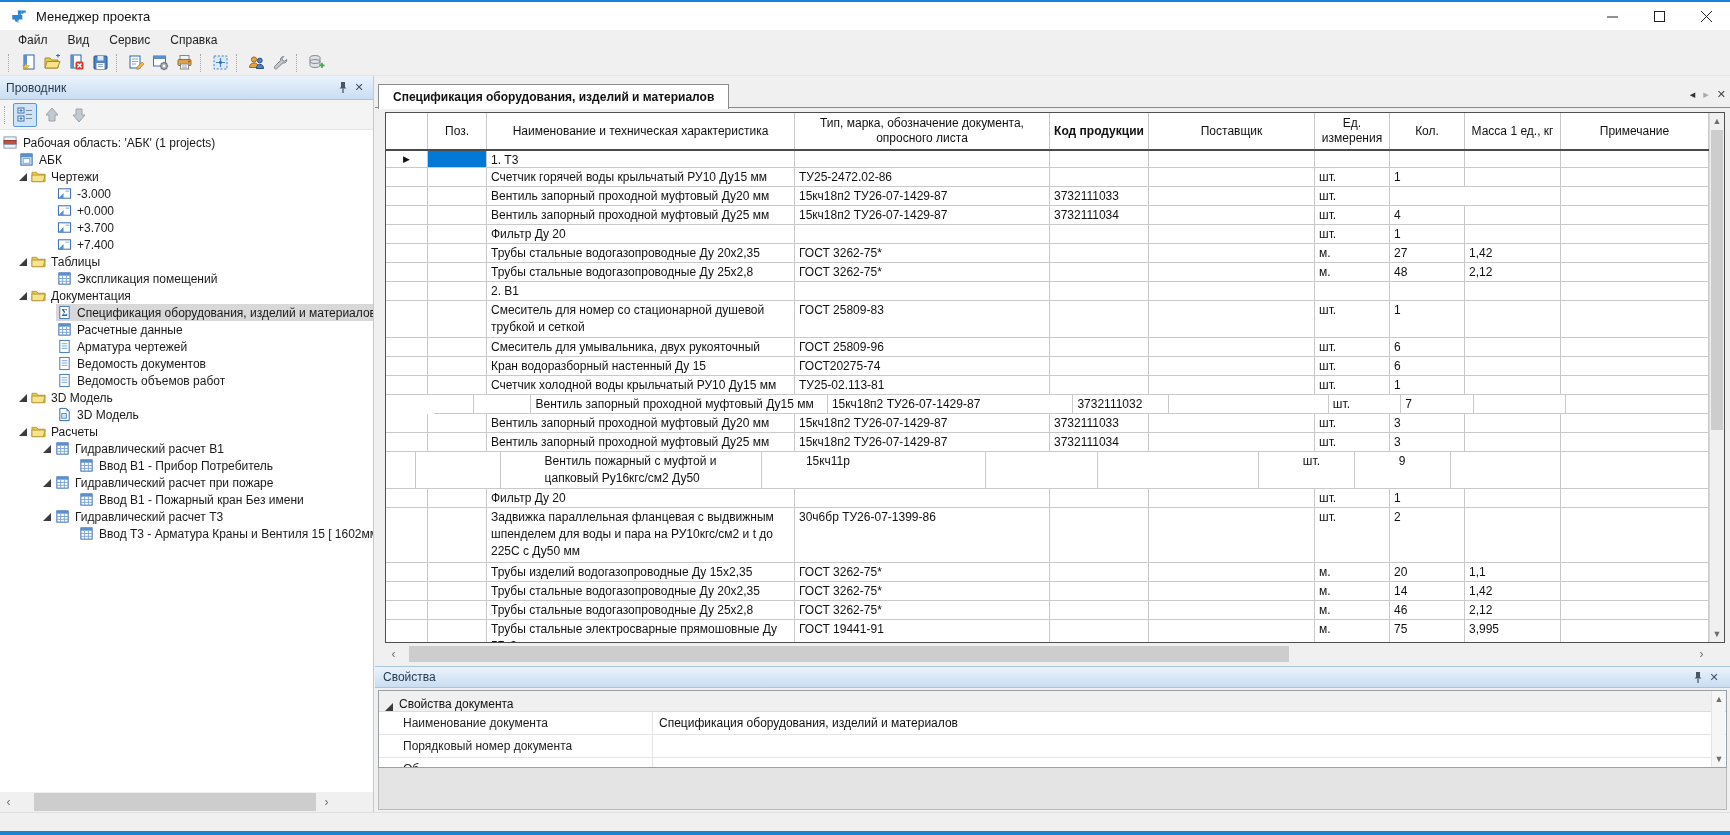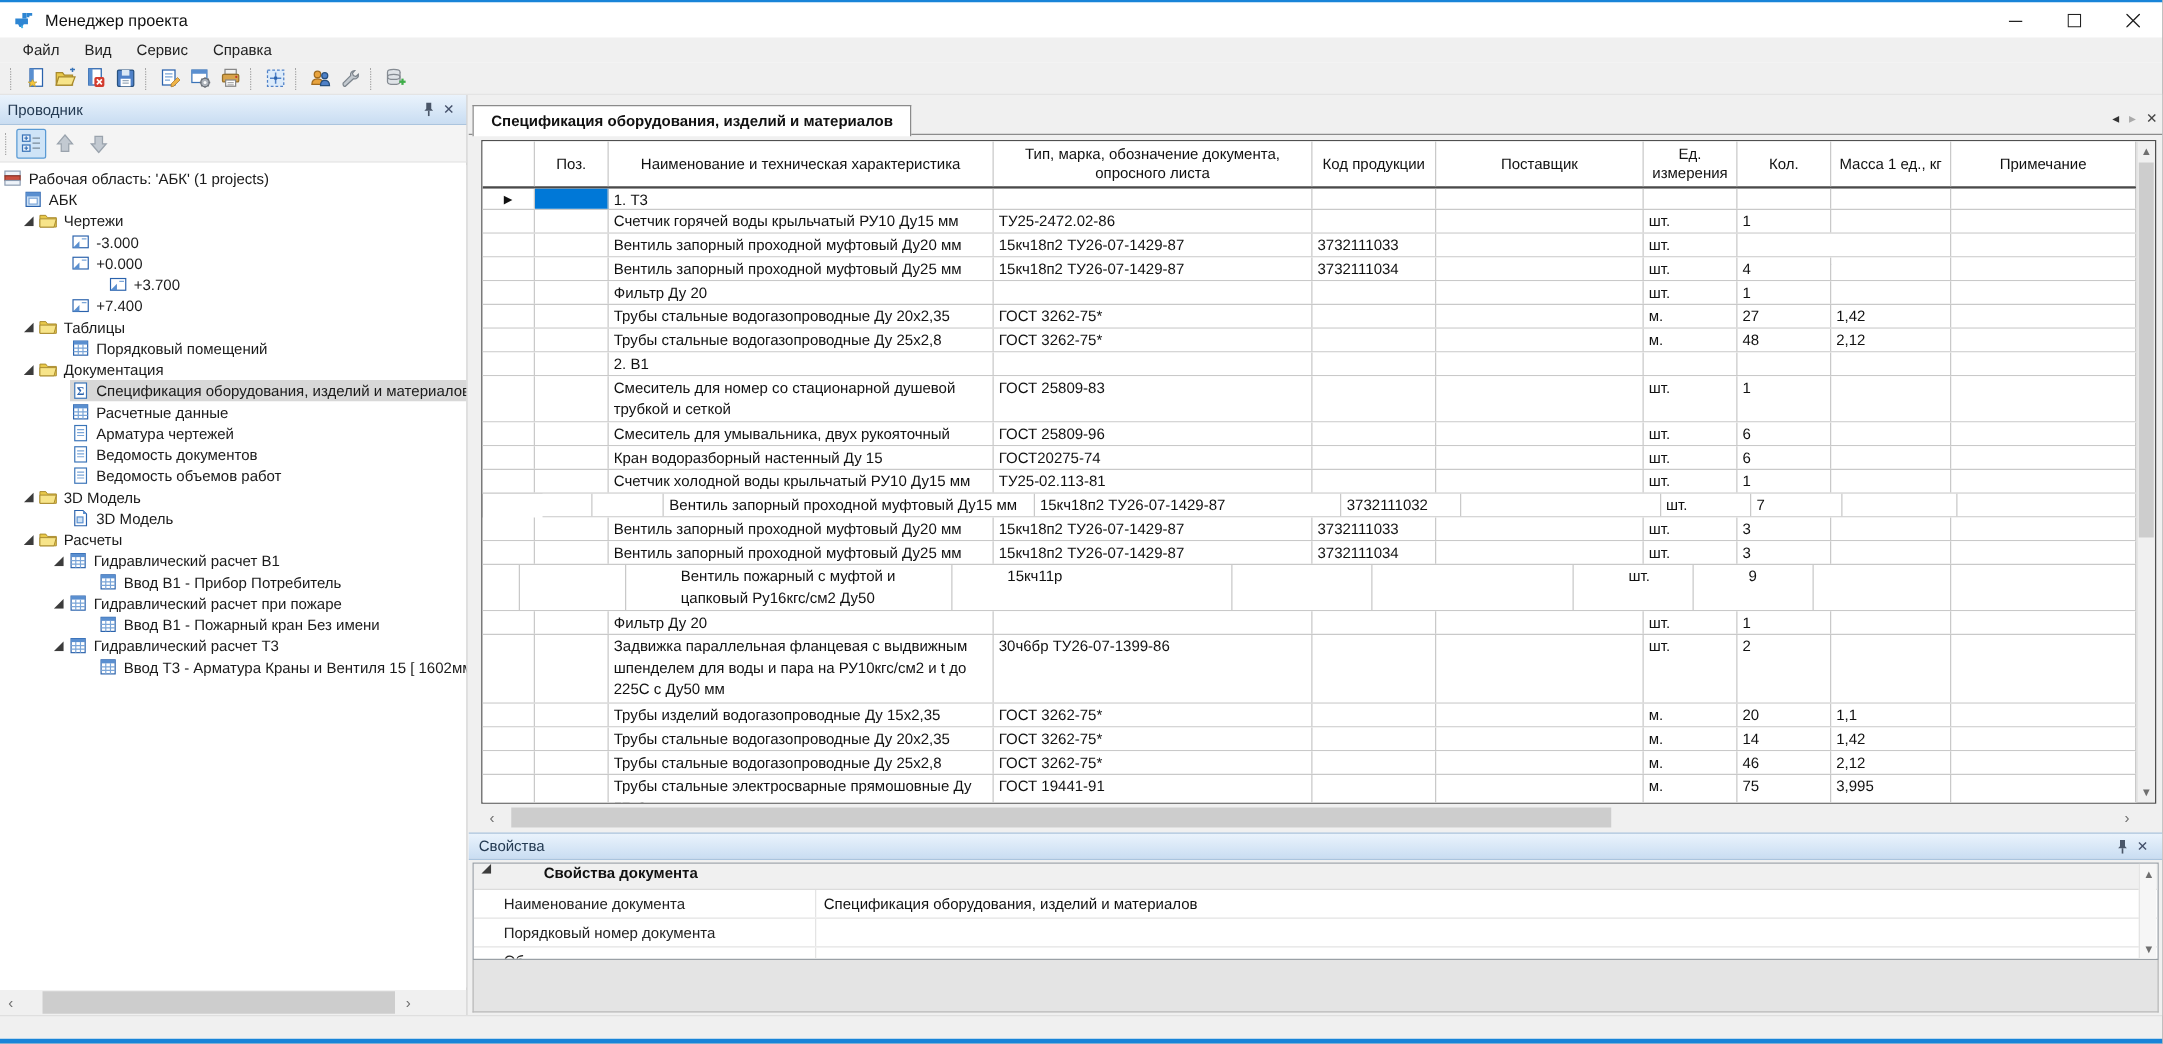--- a/index.html
+++ b/index.html
@@ -71,21 +71,21 @@
   .gcell{border-right:1px solid #c9c9c9;overflow:hidden;line-height:17px;padding:1px 4px 0 4px;color:#111;}
   .gcell.marker{display:flex;align-items:center;justify-content:center;padding:0;color:#111;font-size:9px;}
   .gcell.possel{background:#0078d7;}
   .grid-vscroll{width:15px;position:relative;background:#f0f0f0;border-left:1px solid #dadada;}
 
   
   .props-title{position:absolute;left:0px;top:590px;width:1355px;height:22px;background:linear-gradient(#eaf3fc,#c9ddf2);
                border-top:1px solid #aac4de;border-bottom:1px solid #aac4de;display:flex;align-items:center;padding:0 8px;color:#243a52;}
   .props-title .pt-label{flex:1;}
   .props-box{position:absolute;left:3px;top:614px;width:1349px;height:78px;background:#fff;border:1px solid #9aa0a6;overflow:hidden;}
-  .pgroup{height:21px;background:#f0f0f0;border-bottom:1px solid #dcdcdc;display:flex;align-items:flex-start;font-weight:bold;color:#111;gap:36px;}
+  .pgroup{height:21px;background:#f0f0f0;border-bottom:1px solid #dcdcdc;display:flex;align-items:flex-end;font-weight:normal;color:#111;}
   .pgroup .pg-exp{width:20px;display:flex;justify-content:center;}
   .prow{display:flex;border-bottom:1px solid #e4e4e4;overflow:hidden;}
   .prow .plabel{width:274px;border-right:1px solid #e4e4e4;padding:4px 4px 0 24px;color:#222;}
   .prow .pvalue{flex:1;padding:4px 6px 0 6px;color:#111;}
   .props-vscroll{position:absolute;right:1px;top:0;bottom:0;width:14px;background:#f6f6f6;border-left:1px solid #e4e4e4;}
   .props-gray{position:absolute;left:3px;top:692px;width:1349px;height:42px;background:#e4e4e4;border:1px solid #b9b9b9;border-top:none;}
 
   
   .statusbar{position:absolute;left:0;top:812px;width:100%;height:19px;background:#f0f0f0;border-top:1px solid #dfdfdf;}
 </style>
@@ -314,21 +314,21 @@
               <span class="tico">
                 <svg viewBox="0 0 16 16">
                   <rect x="1.5" y="3" width="13" height="10" fill="#fff" stroke="#2a62ac"></rect>
                   <path d="M1.5 13 L7 7.5 L7 13 Z" fill="#5a8fd0"></path>
                   <path d="M9 5.5h4" stroke="#7aa5d8"></path>
                 </svg>
               </span>
               <span class="tlabel">+0.000</span>
             </span>
           </div>
-          <div class="tnode" style="padding-left: 86px; text-align: right;">
+          <div class="tnode" style="padding-left: 56px; text-align: right;">
             <span class="content">
               <span class="tico">
                 <svg viewBox="0 0 16 16">
                   <rect x="1.5" y="3" width="13" height="10" fill="#fff" stroke="#2a62ac"></rect>
                   <path d="M1.5 13 L7 7.5 L7 13 Z" fill="#5a8fd0"></path>
                   <path d="M9 5.5h4" stroke="#7aa5d8"></path>
                 </svg>
               </span>
               <span class="tlabel">+3.700</span>
             </span>
@@ -363,21 +363,21 @@
           </div>
           <div class="tnode" style="padding-left: 56px;">
             <span class="content">
               <span class="tico">
                 <svg viewBox="0 0 16 16">
                   <rect x="2" y="2" width="12" height="12" fill="#fff" stroke="#2a62ac"></rect>
                   <rect x="2" y="2" width="12" height="3" fill="#5a8fd0"></rect>
                   <path d="M2 8h12M2 11h12M6 5v9M10 5v9" stroke="#7aa5d8" stroke-width="1"></path>
                 </svg>
               </span>
-              <span class="tlabel">Порядковый помещений</span>
+              <span class="tlabel">Экспликация помещений</span>
             </span>
           </div>
           <div class="tnode" style="padding-left: 16px;">
             <span class="texp">
               <svg width="8" height="8" viewBox="0 0 8 8">
                 <polygon points="8,0 8,8 0,8" fill="#3c3c3c"></polygon>
               </svg>
             </span>
             <span class="content">
               <span class="tico">
@@ -597,21 +597,21 @@
       </div>
 
       <div class="grid-wrap">
         <div class="grid-cols">
           <div class="grid-head">
               <div class="gh-cell" style="width: 42px;"></div>
               <div class="gh-cell" style="width: 59px;">Поз.</div>
               <div class="gh-cell" style="width: 308px;">Наименование и техническая характеристика</div>
               <div class="gh-cell" style="width: 255px;">Тип, марка, обозначение документа,
 опросного листа</div>
-              <div class="gh-cell" style="width: 99px;">Код продукции</div>
+              <div class="gh-cell" style="width: 99px; font-weight: bold;">Код продукции</div>
               <div class="gh-cell" style="width: 166px;">Поставщик</div>
               <div class="gh-cell" style="width: 75px;">Ед.
 измерения</div>
               <div class="gh-cell" style="width: 75px;">Кол.</div>
               <div class="gh-cell" style="width: 96px;">Масса 1 ед., кг</div>
               <div class="gh-cell" style="width: 148px;">Примечание</div>
             </div>
           <div class="grid-body">
               <div class="grow" style="height: 17px;">
                 <div class="gcell marker" style="width: 42px;">▶</div>

